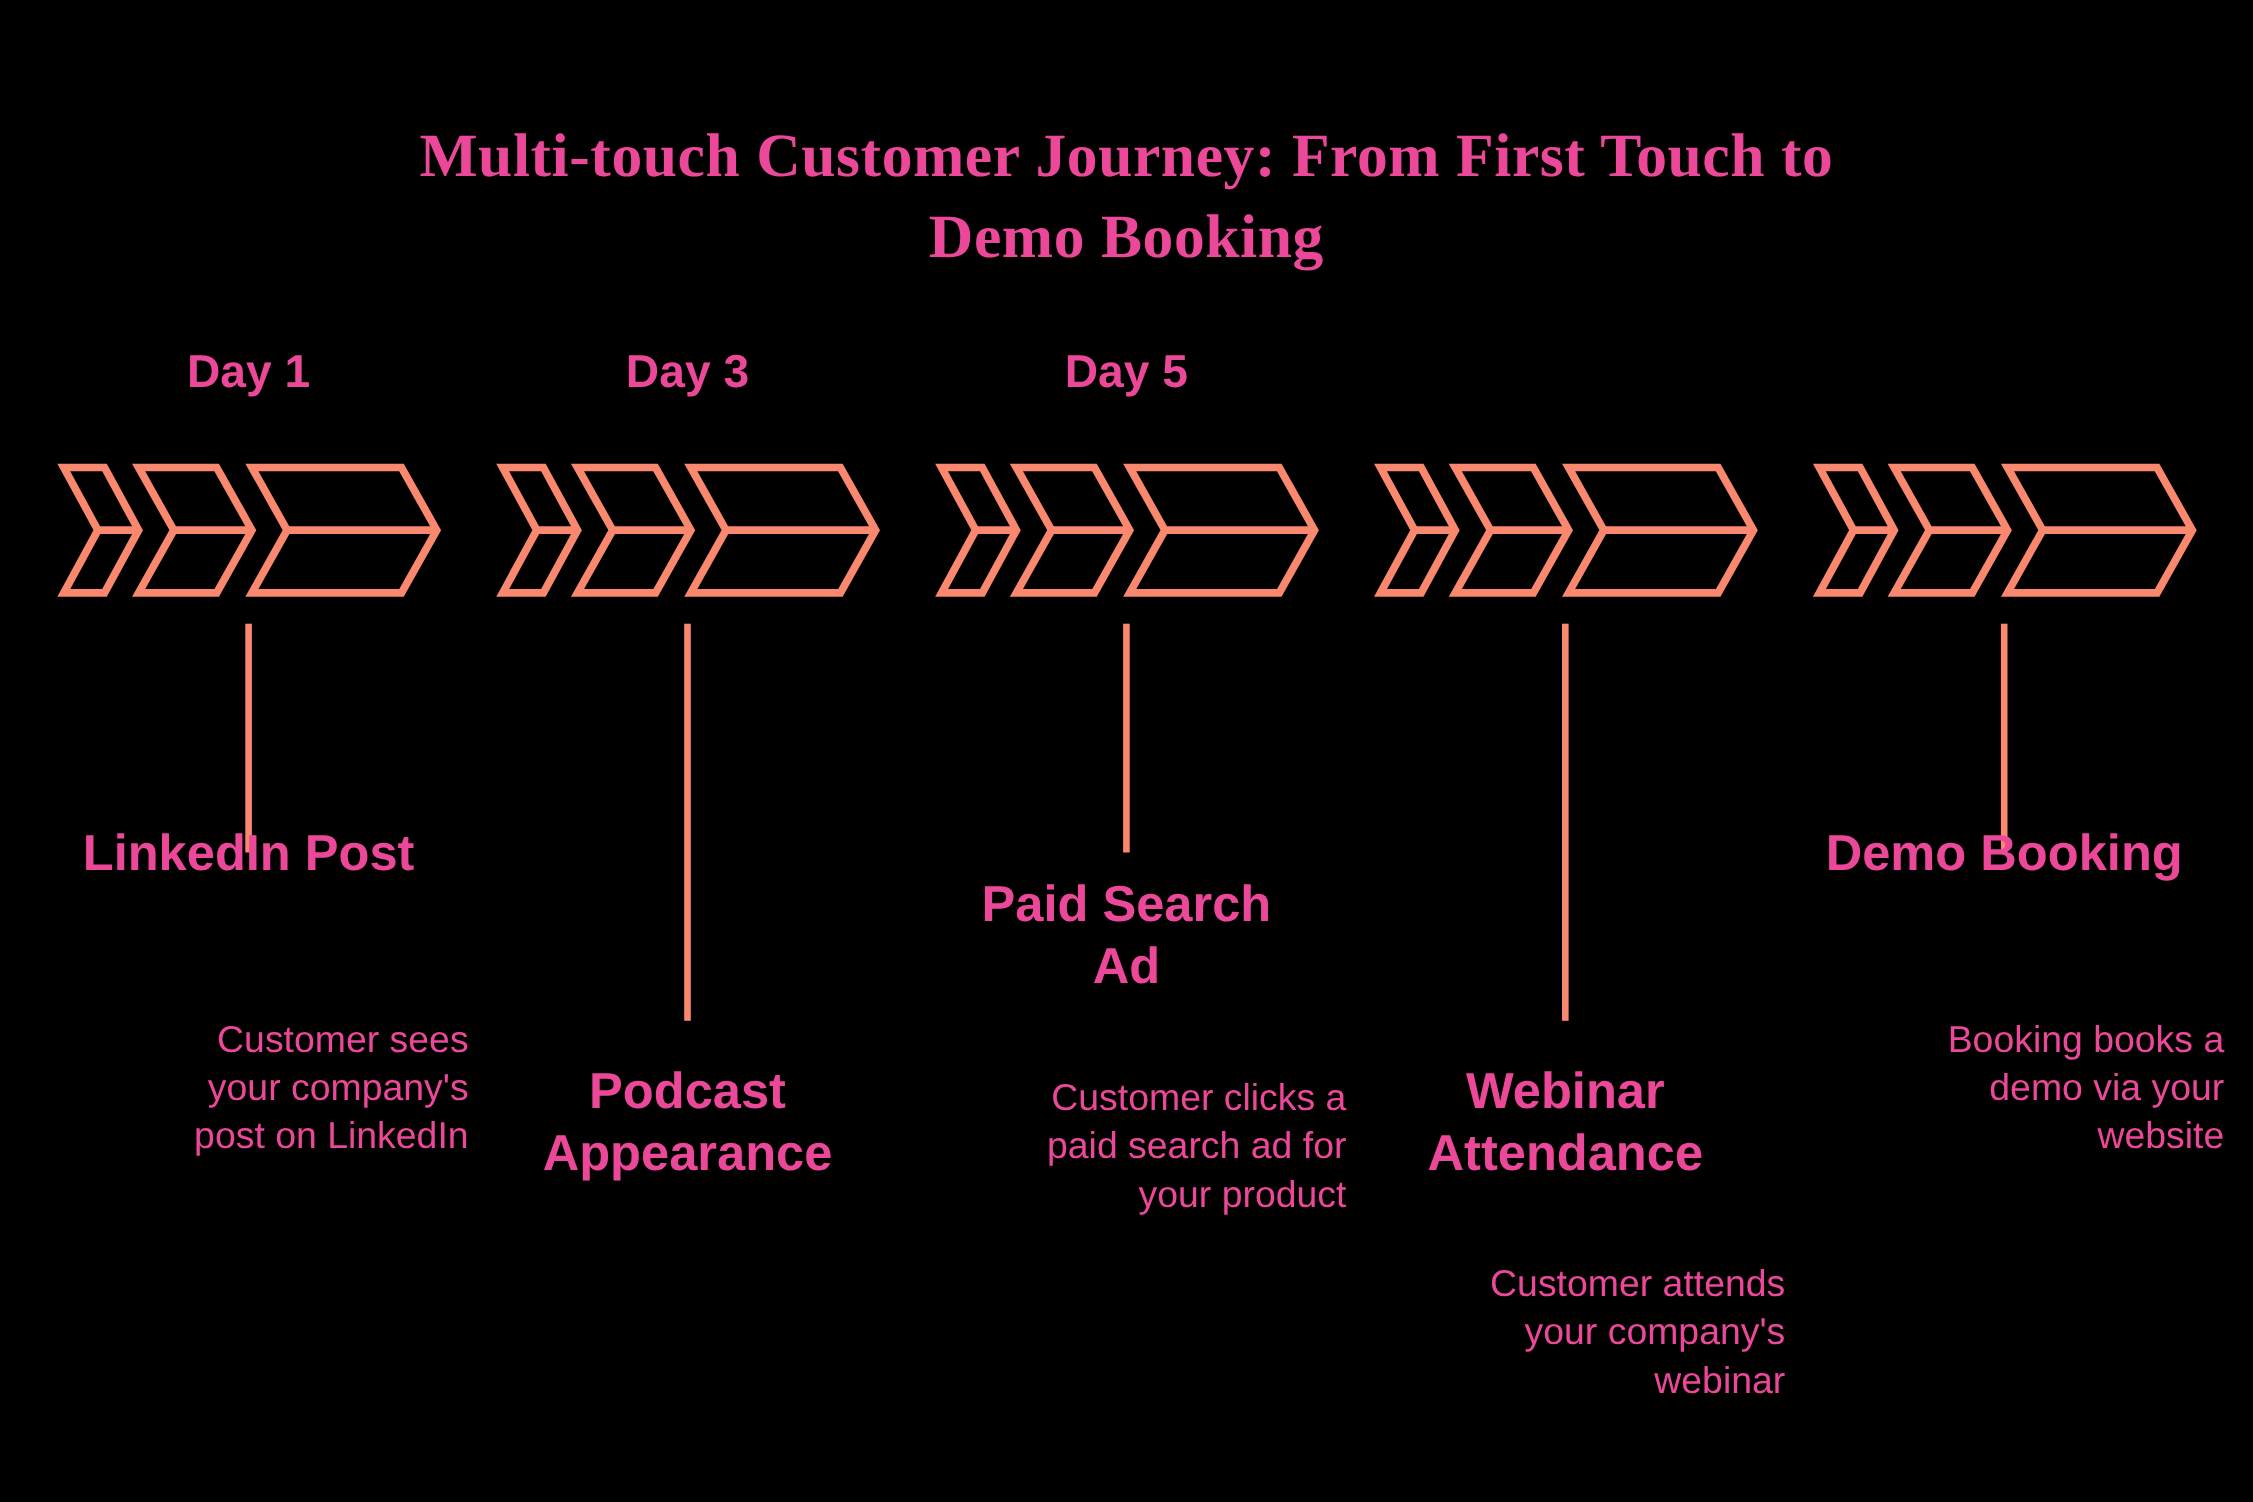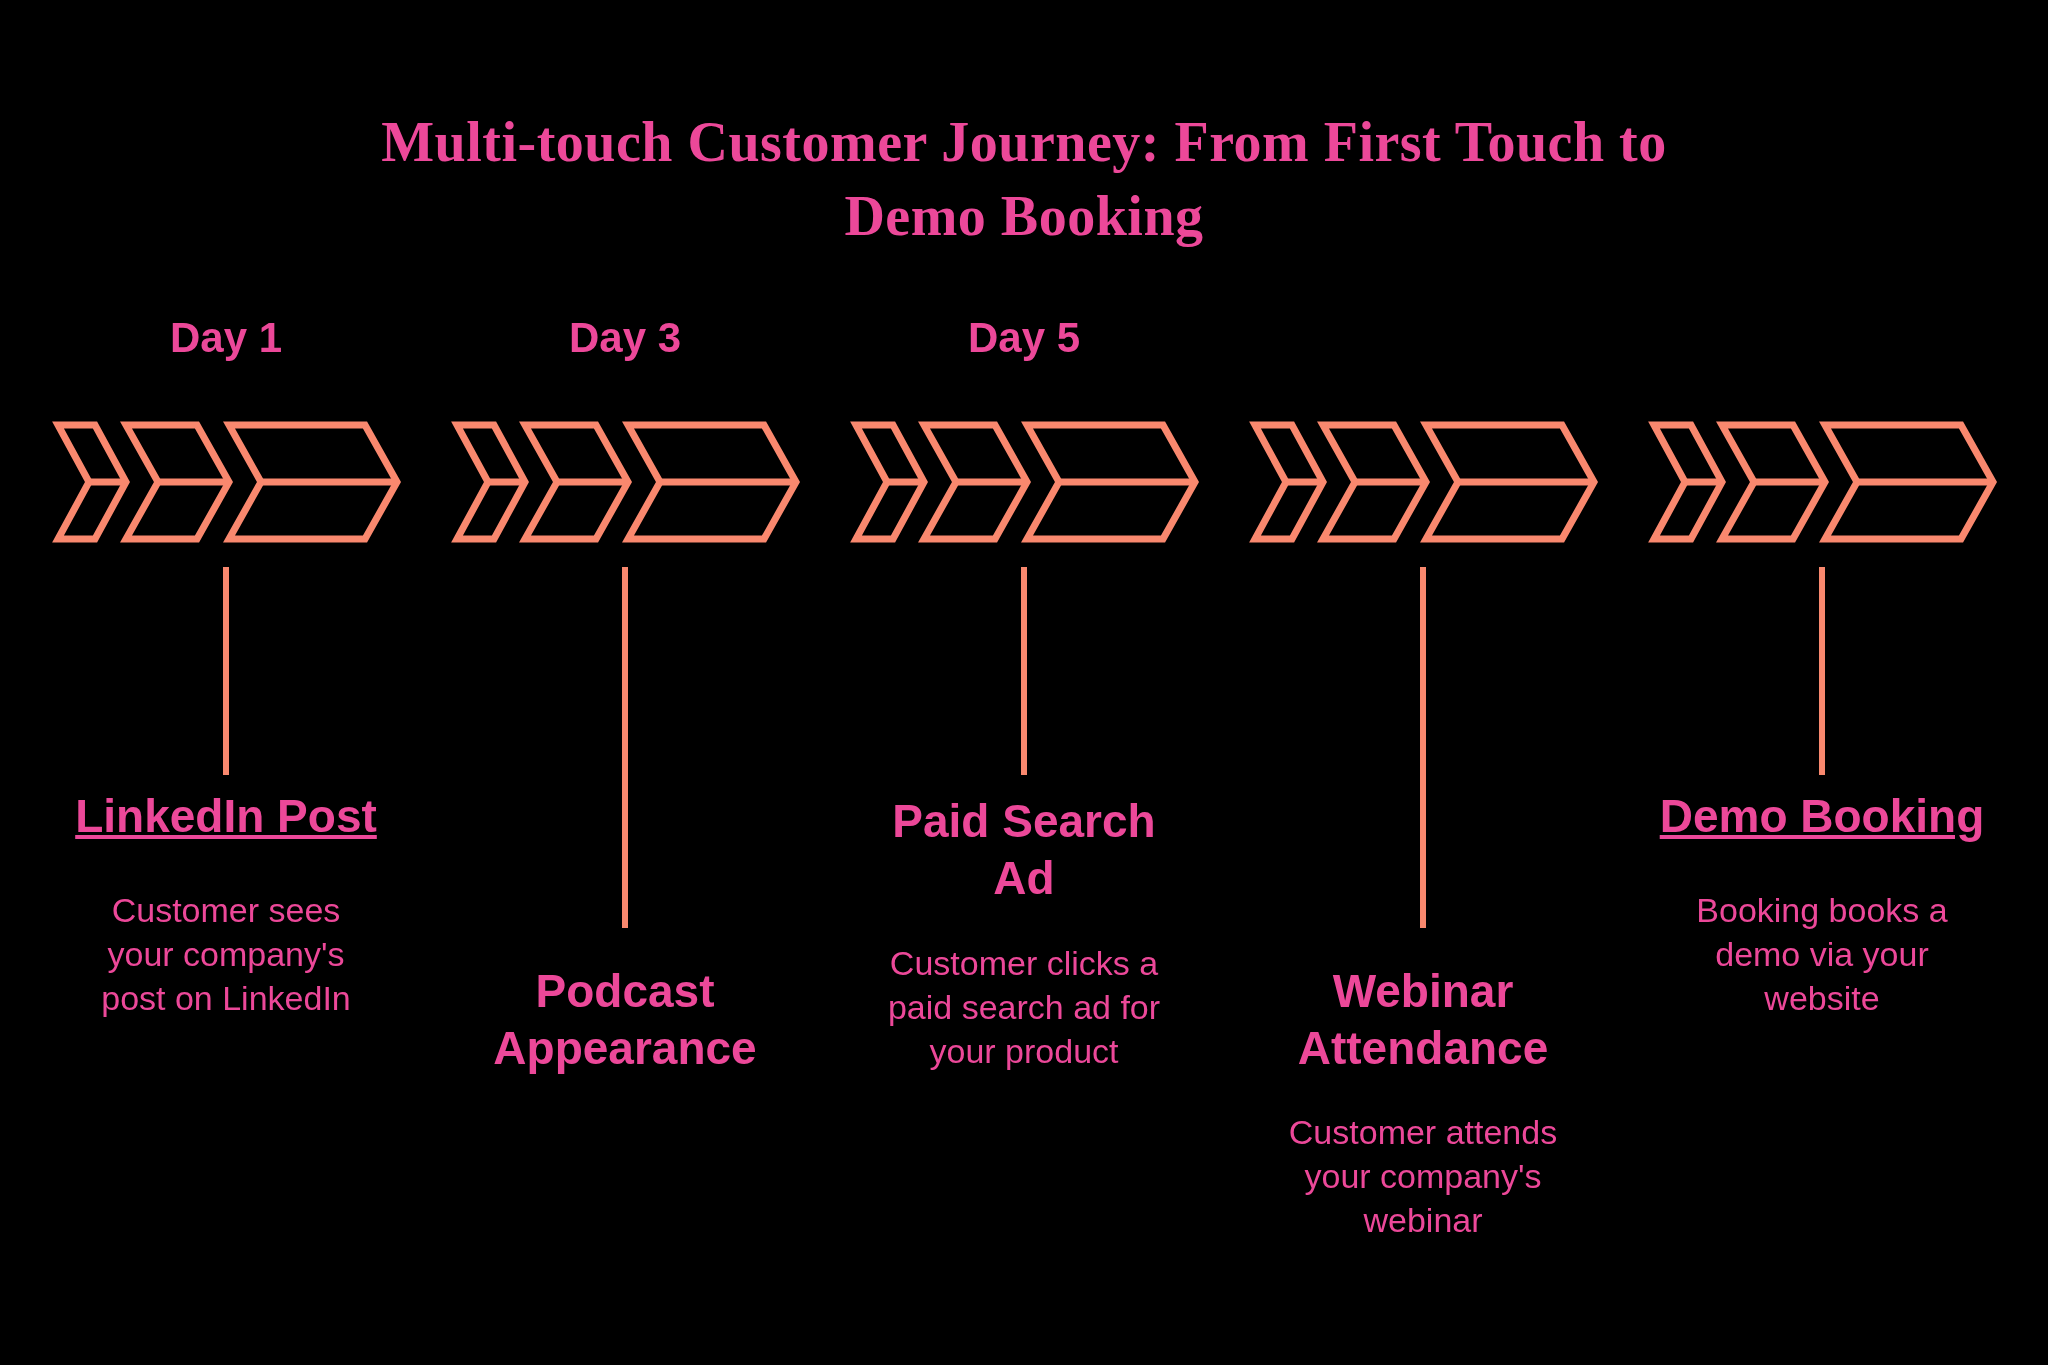--- a/index.html
+++ b/index.html
@@ -70,28 +70,29 @@
     text-align: center;
     font-weight: 700;
     font-size: 46px;
     line-height: 57px;
     white-space: pre-line;
   }
   .stage-desc {
     position: absolute;
     left: 0;
     width: 100%;
-    text-align: center;
+    text-align: right;
     font-weight: 500;
     font-size: 34px;
     line-height: 44px;
     white-space: pre-line;
+    margin-top: 35px;
   }
   
-  .stage.row-a .stage-title { top: 788px; text-decoration: underline; }   
+  .stage.row-a .stage-title { top: 747px; }   
   .stage.row-a .stage-desc  { top: 888px; }
   .stage.row-m .stage-title { top: 793px; }   
   .stage.row-m .stage-desc  { top: 941px; }
   .stage.row-b .stage-title { top: 963px; }   
   .stage.row-b .stage-desc  { top: 1110px; }
 </style>
 </head>
 <body>
 
 <div class="canvas">

